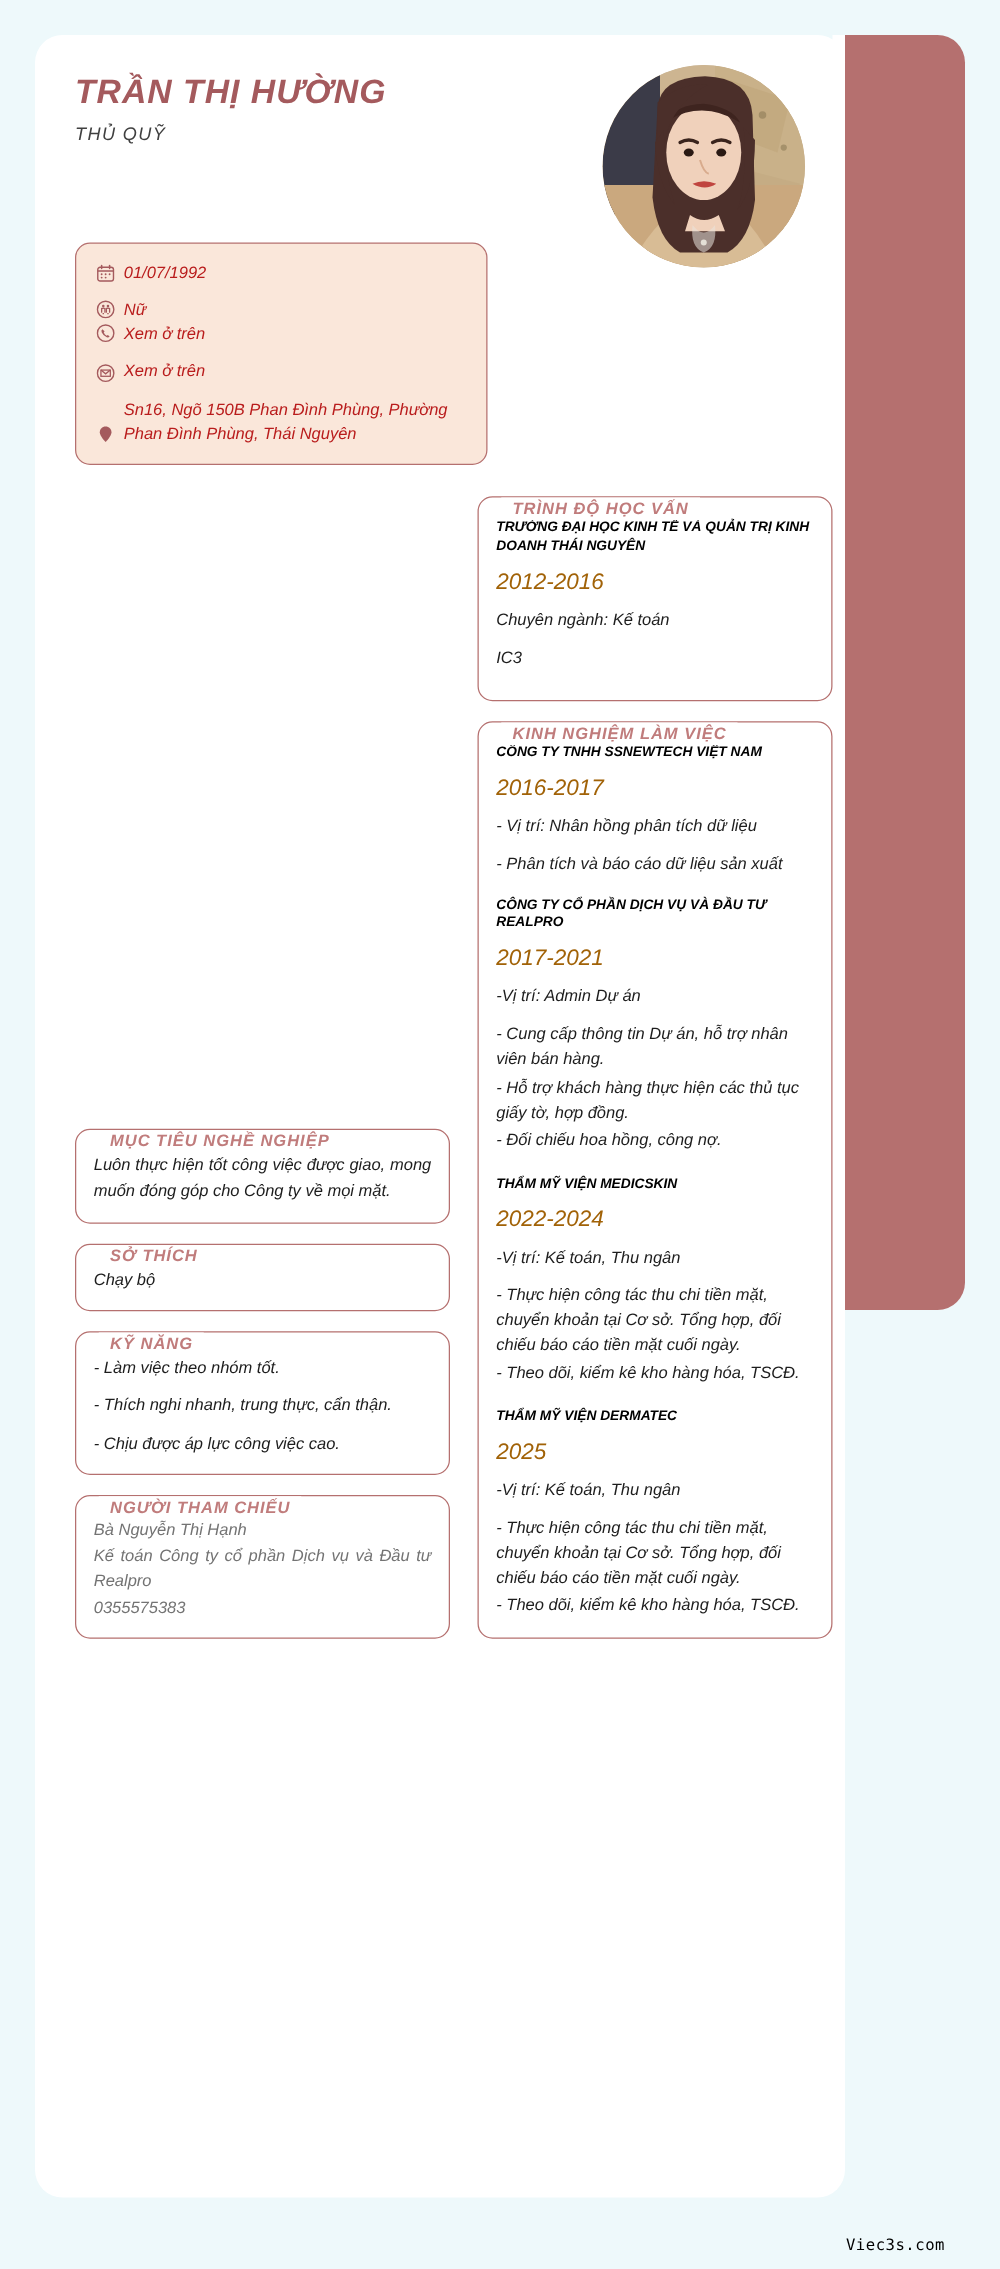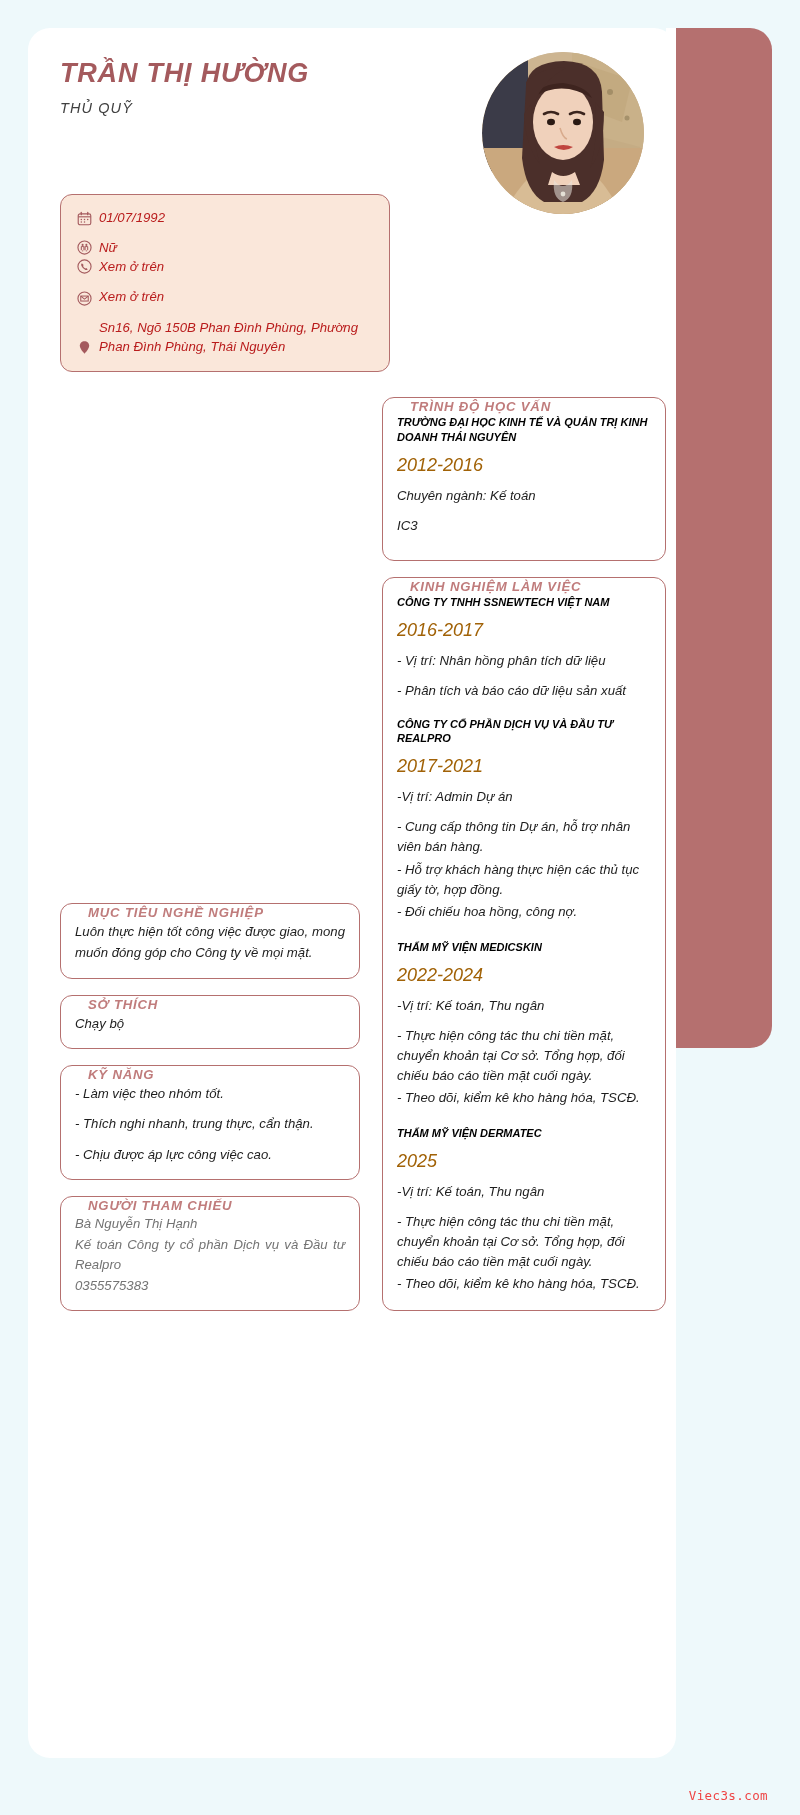--- a/index.html
+++ b/index.html
@@ -182,25 +182,25 @@
   .ref-text {
     font-size: 13.2px;
     color: #737373;
     line-height: 1.55;
   }
   .ref-text .just { text-align: justify; }
 
   
   .footer {
     position: absolute;
-    right: 32px;
+    right: 44px;
     bottom: 12px;
     font-family: "DejaVu Sans Mono", monospace;
     font-size: 12.5px;
-    color: #ef4444;
+    color: #000000;
     letter-spacing: 0.4px;
   }
 </style>
 </head>
 <body>
 
 <div id="page">
 
   <div class="side-bar"></div>
   <div class="side-bar-mask"></div>

